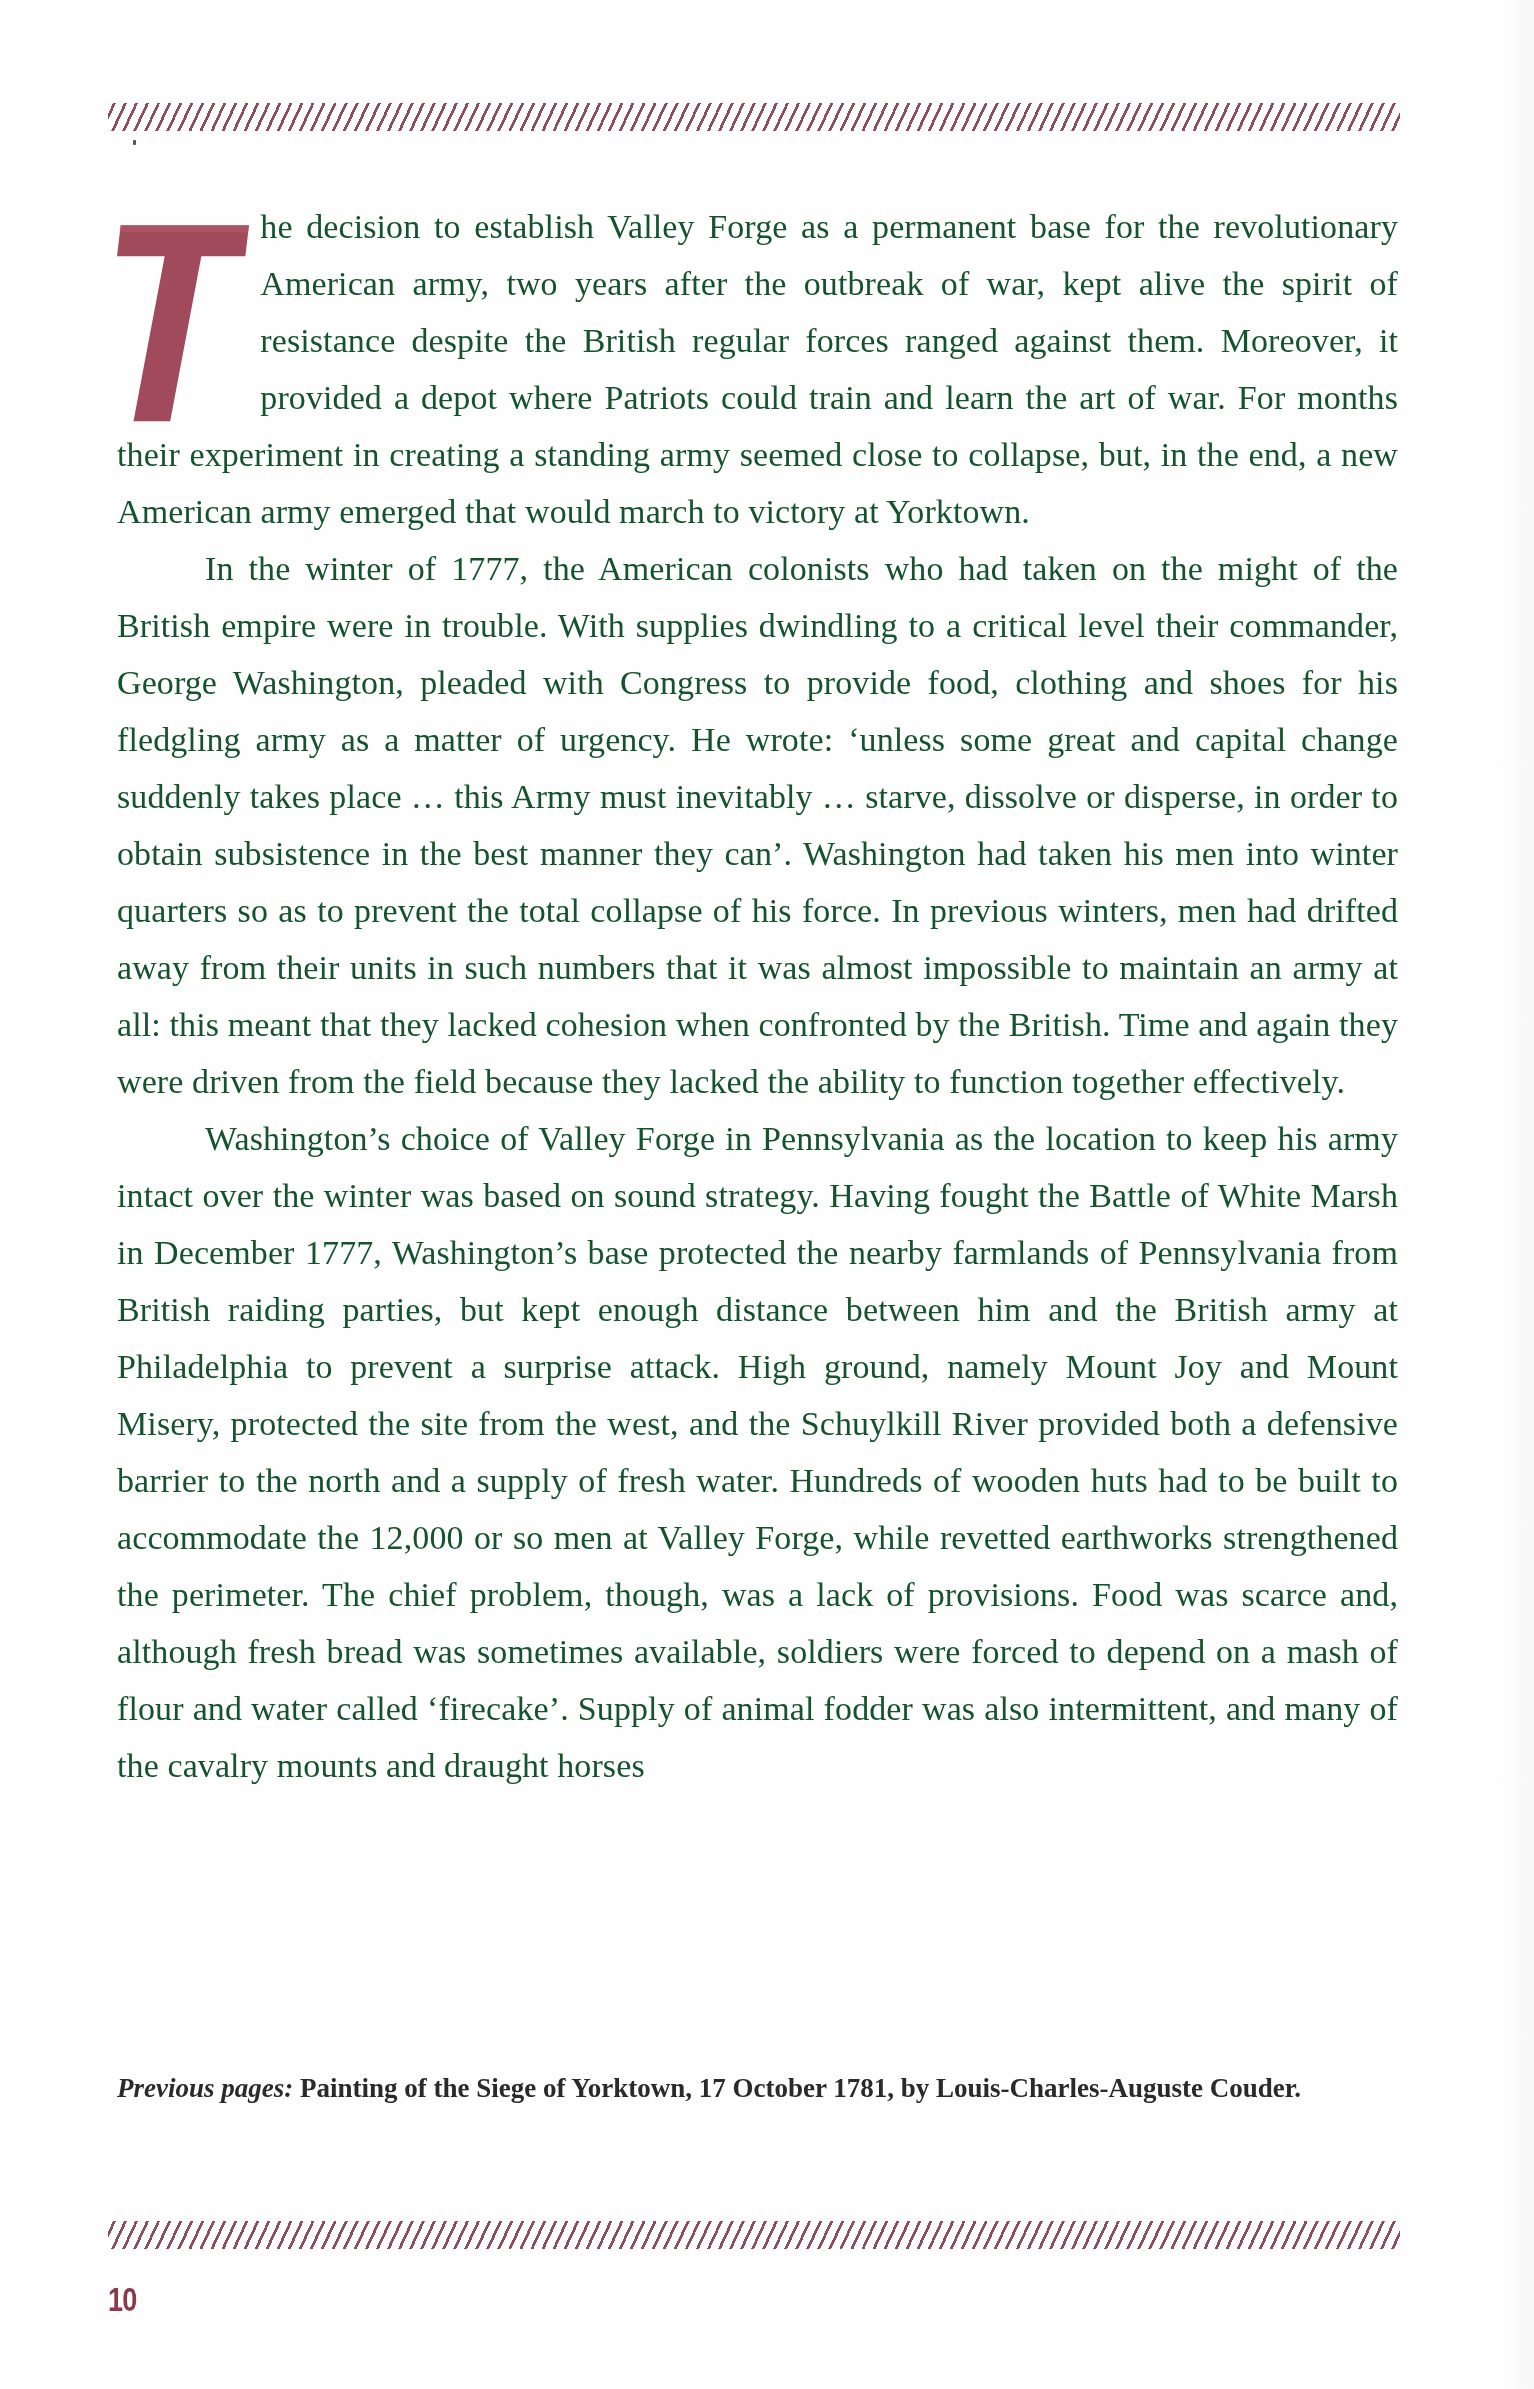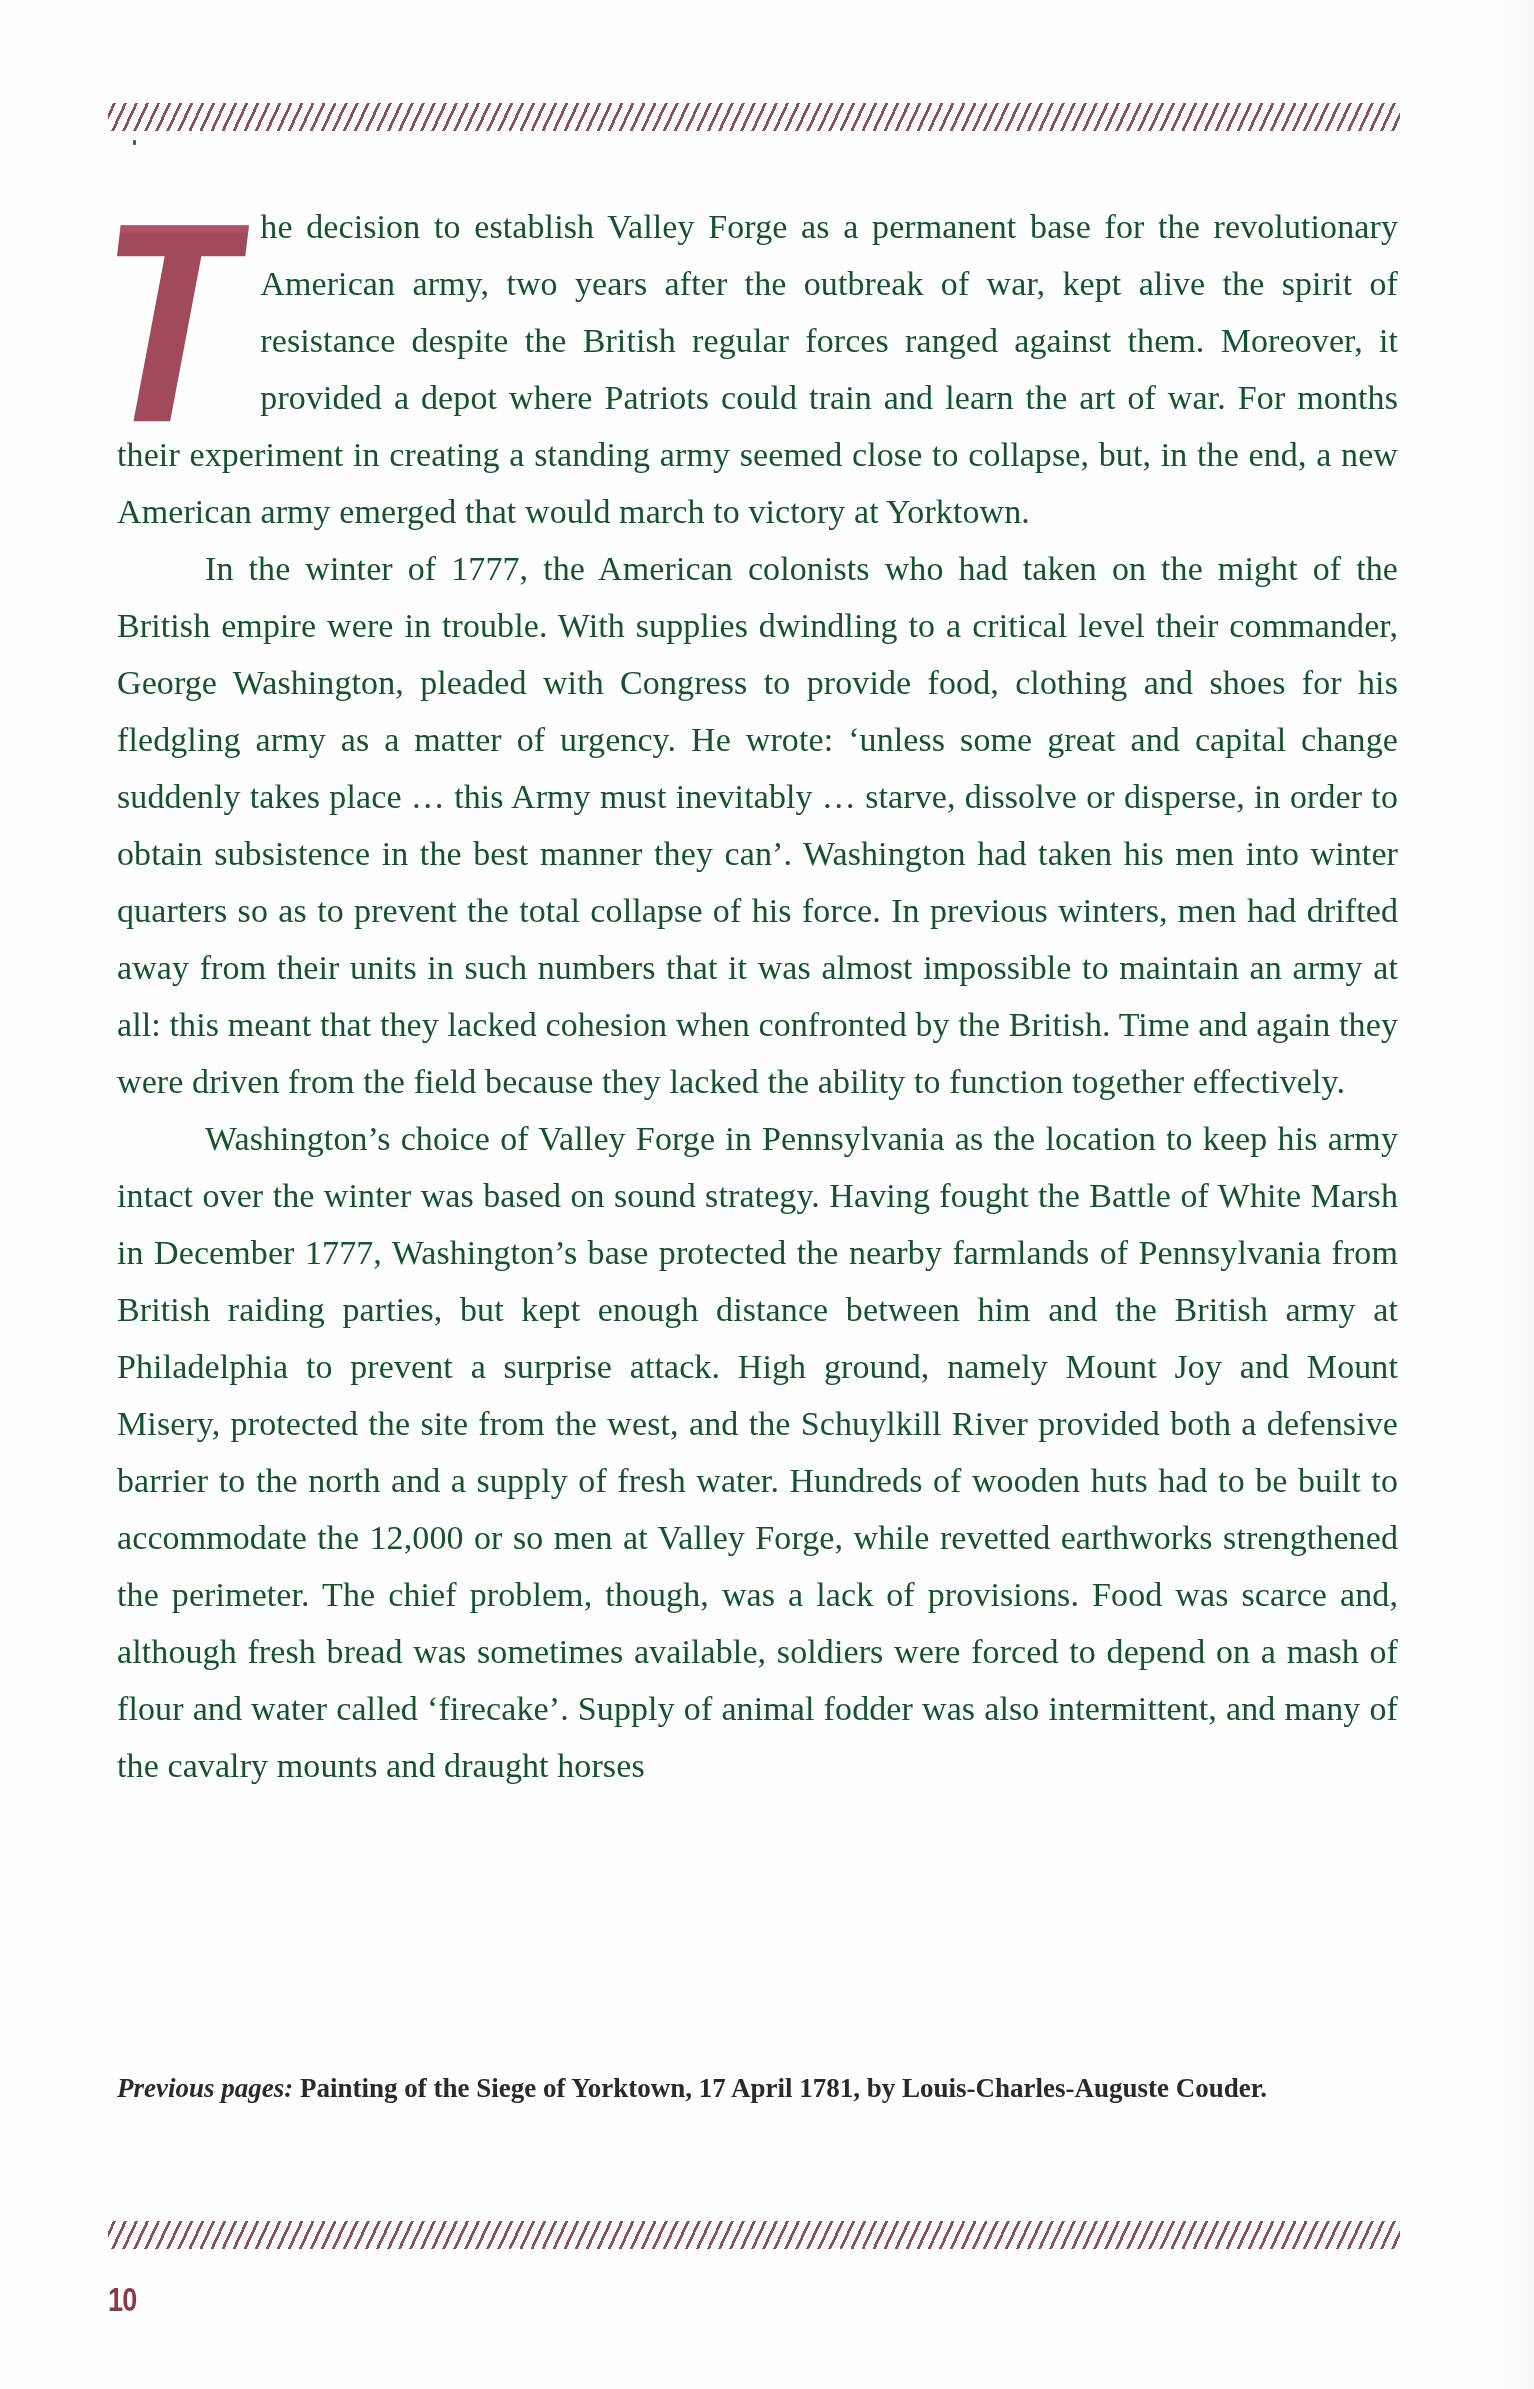--- a/index.html
+++ b/index.html
@@ -55,21 +55,21 @@
           <polygon points="8,22 148,22 144,56 96,56 62,236 22,236 56,56 4,56" fill="#a04a5c"></polygon>
           <polygon points="8,22 148,22 147,30 7,30" fill="#b85a6c" opacity="0.5"></polygon>
         </svg>
       </span><span>he decision to establish Valley Forge as a permanent base for the revolutionary American army, two years after the outbreak of war, kept alive the spirit of resistance despite the British regular forces ranged against them. Moreover, it provided a depot where Patriots could train and learn the art of war. For months their experiment in creating a standing army seemed close to collapse, but, in the end, a new American army emerged that would march to victory at Yorktown.</span>
     </p>
     <p class="indent">In the winter of 1777, the American colonists who had taken on the might of the British empire were in trouble. With supplies dwindling to a critical level their commander, George Washington, pleaded with Congress to provide food, clothing and shoes for his fledgling army as a matter of urgency. He wrote: ‘unless some great and capital change suddenly takes place … this Army must inevitably … starve, dissolve or disperse, in order to obtain subsistence in the best manner they can’. Washington had taken his men into winter quarters so as to prevent the total collapse of his force. In previous winters, men had drifted away from their units in such numbers that it was almost impossible to maintain an army at all: this meant that they lacked cohesion when confronted by the British. Time and again they were driven from the field because they lacked the ability to function together effectively.</p>
     <p class="indent">Washington’s choice of Valley Forge in Pennsylvania as the location to keep his army intact over the winter was based on sound strategy. Having fought the Battle of White Marsh in December 1777, Washington’s base protected the nearby farmlands of Pennsylvania from British raiding parties, but kept enough distance between him and the British army at Philadelphia to prevent a surprise attack. High ground, namely Mount Joy and Mount Misery, protected the site from the west, and the Schuylkill River provided both a defensive barrier to the north and a supply of fresh water. Hundreds of wooden huts had to be built to accommodate the 12,000 or so men at Valley Forge, while revetted earthworks strengthened the perimeter. The chief problem, though, was a lack of provisions. Food was scarce and, although fresh bread was sometimes available, soldiers were forced to depend on a mash of flour and water called ‘firecake’. Supply of animal fodder was also intermittent, and many of the cavalry mounts and draught horses</p>
   </div>
 
   <div class="caption">
-    <span class="lead">Previous pages:</span><span> Painting of the Siege of Yorktown, 17 April 1781, by Louis-Charles-Auguste Couder.</span>
+    <span class="lead">Previous pages:</span><span> Painting of the Siege of Yorktown, 17 October 1781, by Louis-Charles-Auguste Couder.</span>
   </div>
 
   <div class="hatch hatch-bottom"></div>
 
   <div class="page-number">10</div>
 
   <div class="edge-shadow"></div>
 </div>
 
 

